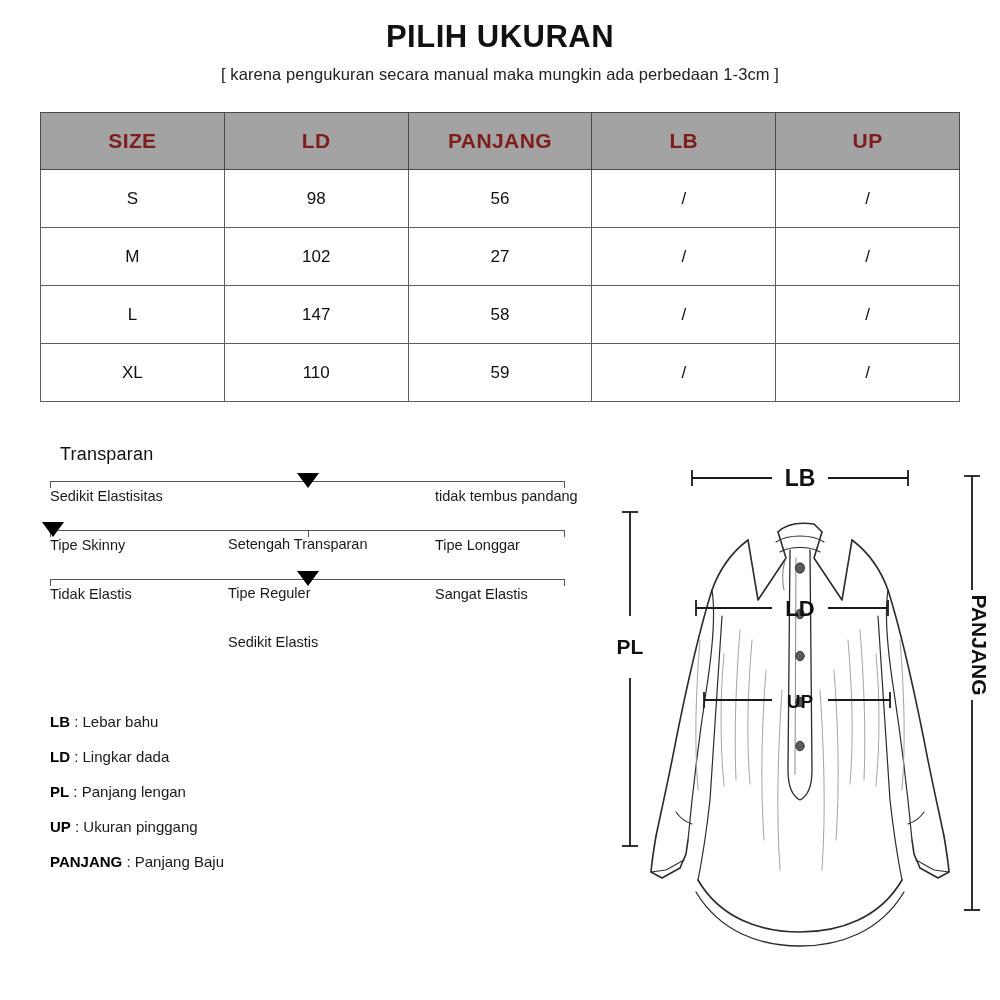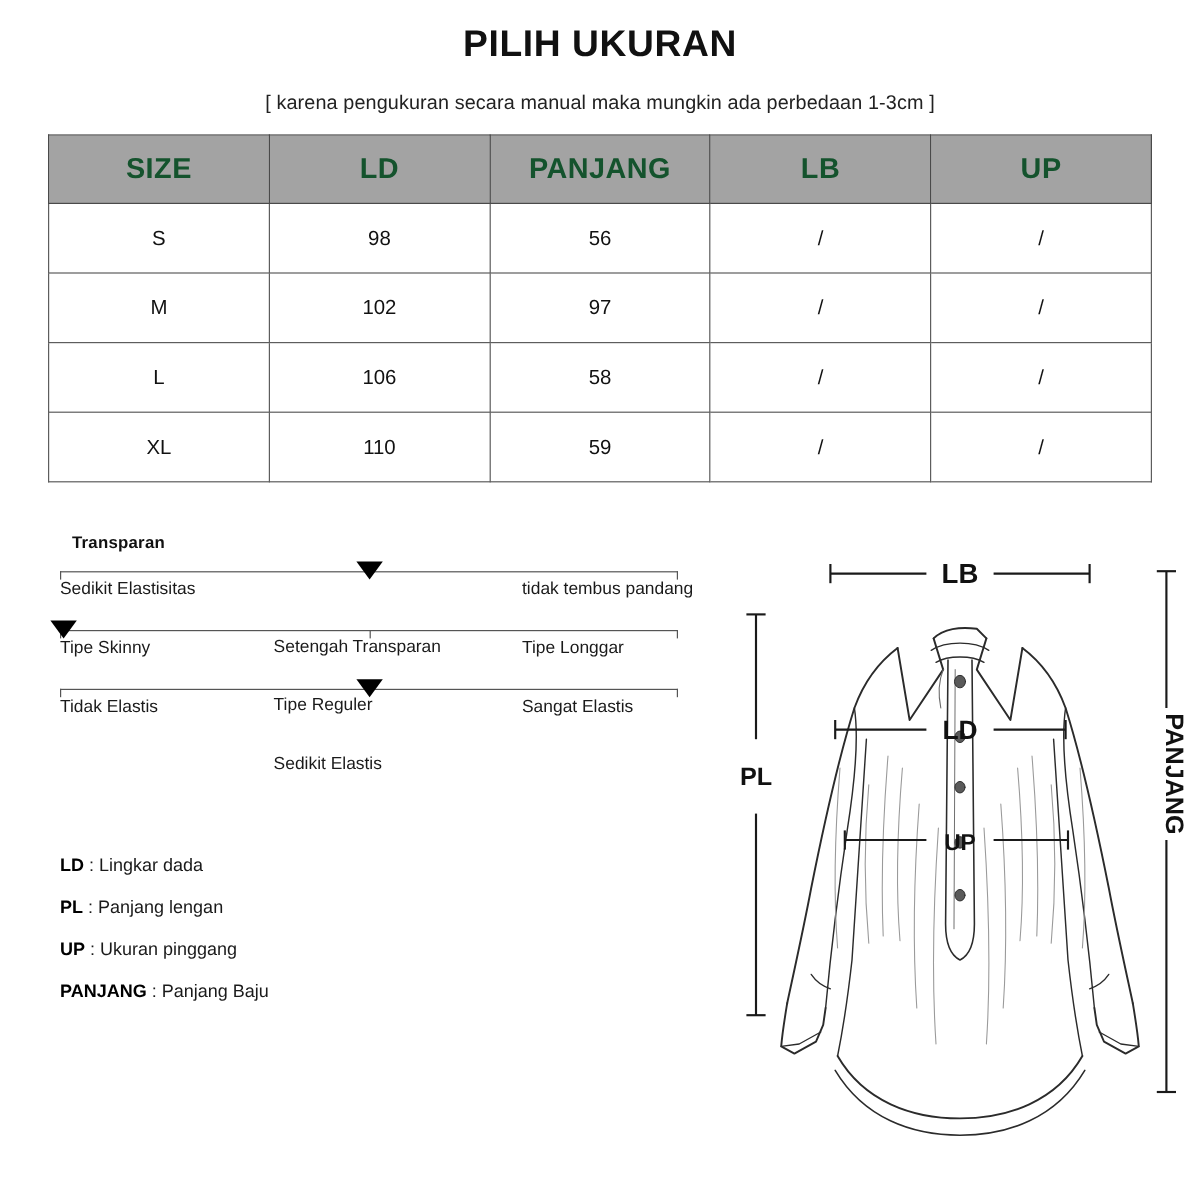--- a/index.html
+++ b/index.html
@@ -23,21 +23,21 @@
     font-weight: bold;
     letter-spacing: 0.5px;
     margin: 10px 0 0 0;
     padding-top: 9px;
     color: #111;
   }
   .page-subtitle {
     text-align: center;
     font-size: 16.5px;
     color: #222;
-    margin-top: 22px;
+    margin-top: 10px;
     letter-spacing: 0.1px;
   }
 
   
   .size-table-wrap {
     position: absolute;
     left: 40px;
     top: 112px;
     width: 920px;
   }
@@ -48,24 +48,24 @@
   }
   table.size-table th,
   table.size-table td {
     border: 1px solid #5d5d5d;
     text-align: center;
     font-size: 17px;
     color: #111;
   }
   table.size-table th {
     background: #a3a3a3;
-    color: #14532d;
+    color: #7f1d1d;
     font-weight: bold;
     height: 54px;
-    font-size: 24px;
+    font-size: 21px;
     letter-spacing: 0.4px;
     border-color: #4a4a4a;
   }
   table.size-table td {
     height: 55px;
     font-weight: normal;
     font-size: 17px;
   }
 
   
@@ -74,22 +74,22 @@
     left: 50px;
     top: 444px;
     width: 560px;
   }
 
   .slider-block {
     position: relative;
     margin-bottom: 11px;
   }
   .slider-title {
-    font-size: 14px;
-    font-weight: bold;
+    font-size: 18px;
+    font-weight: normal;
     color: #111;
     margin: 0 0 7px 10px;
     letter-spacing: 0.2px;
   }
   .slider-rail {
     position: relative;
     height: 14px;
     margin: 0 0 2px 0;
   }
   .rail-line {
@@ -187,27 +187,27 @@
       <tr>
         <td>S</td>
         <td>98</td>
         <td>56</td>
         <td>/</td>
         <td>/</td>
       </tr>
       <tr>
         <td>M</td>
         <td>102</td>
-        <td>97</td>
+        <td>27</td>
         <td>/</td>
         <td>/</td>
       </tr>
       <tr>
         <td>L</td>
-        <td>106</td>
+        <td>147</td>
         <td>58</td>
         <td>/</td>
         <td>/</td>
       </tr>
       <tr>
         <td>XL</td>
         <td>110</td>
         <td>59</td>
         <td>/</td>
         <td>/</td>
@@ -258,20 +258,23 @@
     <div class="slider-labels">
       <span class="lbl l0">Tidak Elastis</span>
       <span class="lbl l1">Sedikit Elastis</span>
       <span class="lbl l2">Sangat  Elastis</span>
     </div>
   </div>
 
 </div>
 
 <div class="legend">
+  <div class="legend-row">
+    <span class="abbr">LB</span><span> : </span><span>Lebar bahu</span>
+  </div>
   <div class="legend-row">
     <span class="abbr">LD</span><span> : </span><span>Lingkar dada</span>
   </div>
   <div class="legend-row">
     <span class="abbr">PL</span><span> : </span><span>Panjang lengan</span>
   </div>
   <div class="legend-row">
     <span class="abbr">UP</span><span> : </span><span>Ukuran pinggang</span>
   </div>
   <div class="legend-row">

